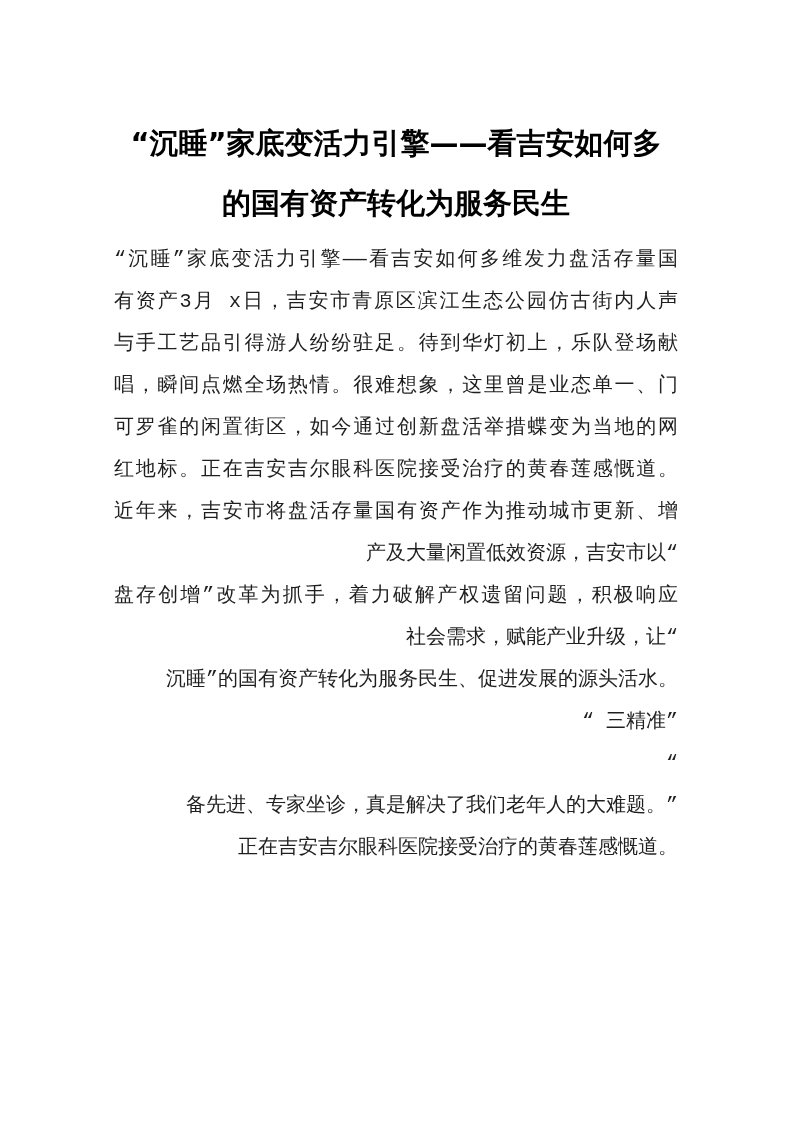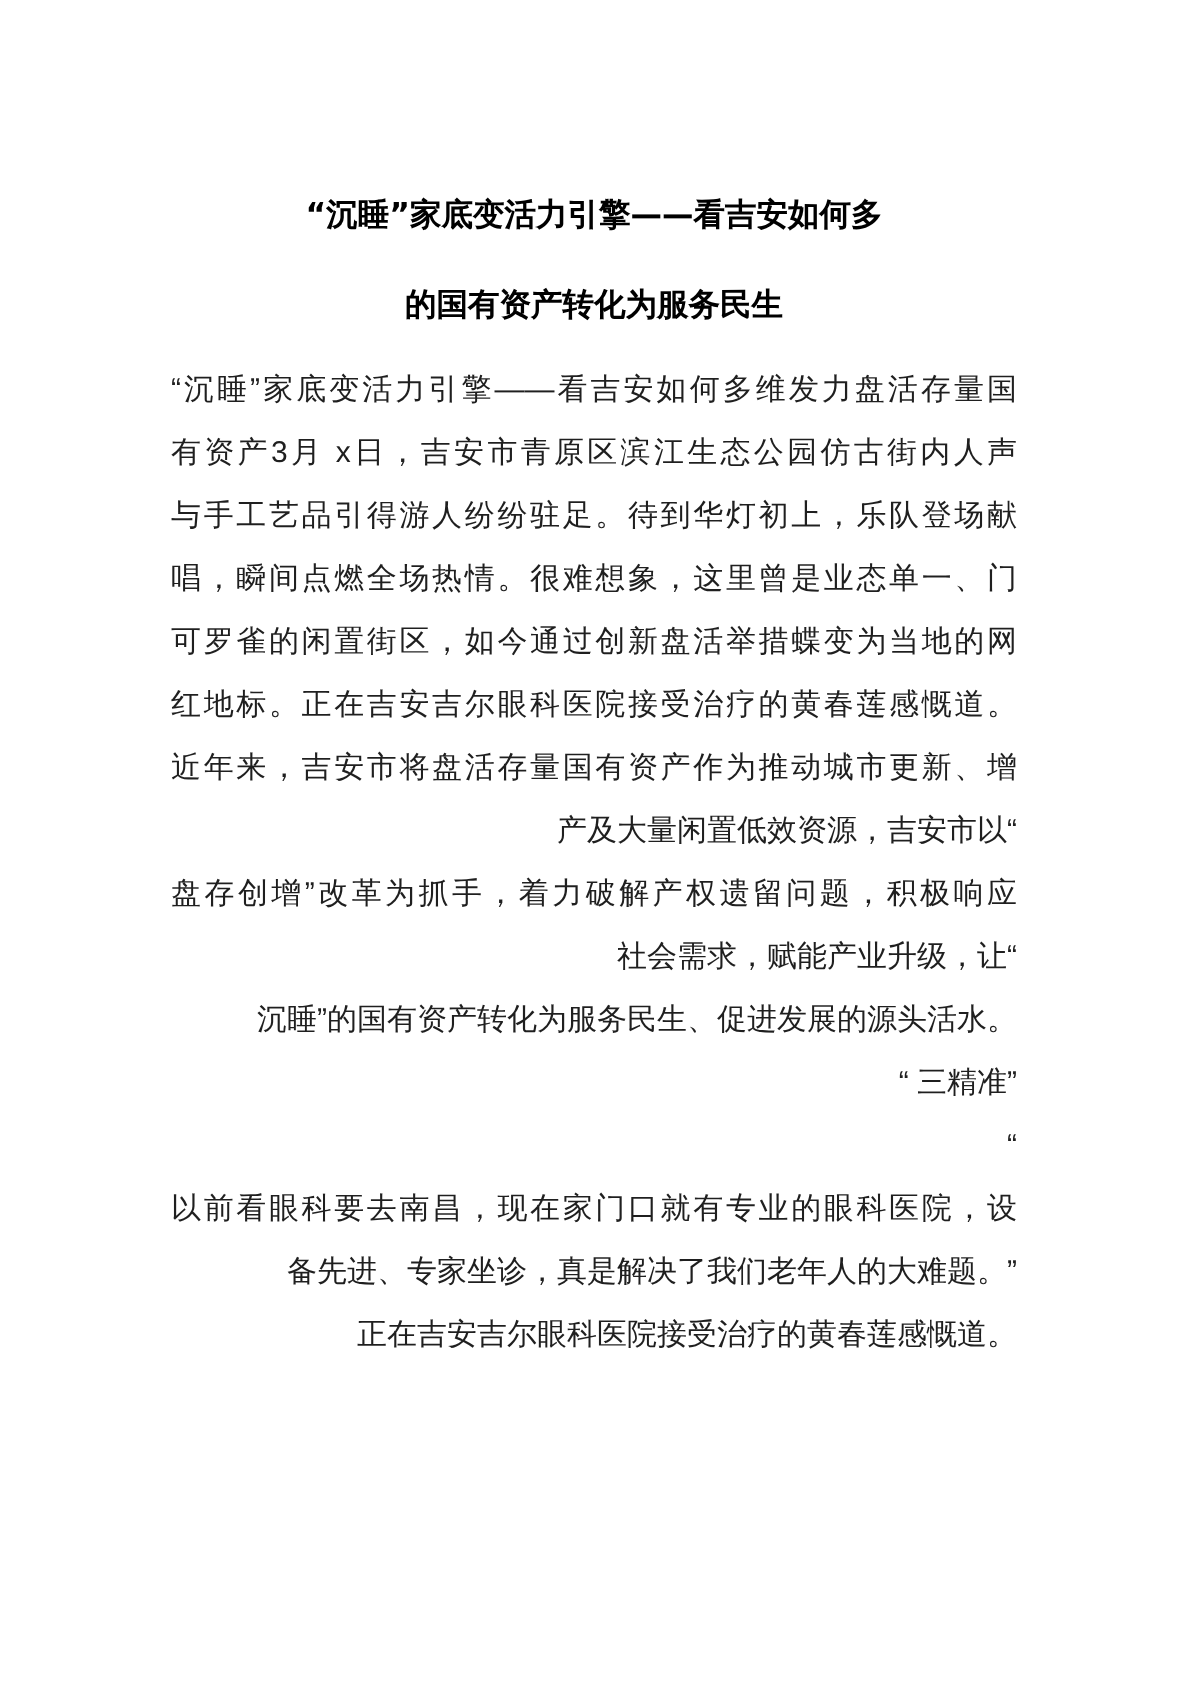--- a/index.html
+++ b/index.html
@@ -14,30 +14,30 @@
     background: #ffffff;
     overflow: hidden;
   }
   .content {
     padding: 113px 115px 0 114px; 
   }
   .doc-title {
     margin: 0 0 6px 0;
     font-family: "DejaVu Sans", sans-serif;
     font-weight: bold;
-    font-size: 21px;
+    font-size: 29px;
     line-height: 60px;
     color: #000000;
     text-align: center;
   }
   .title-line {
     white-space: nowrap;
   }
   .doc-body {
-    font-family: Liberation Sans, sans-serif;
+    font-family: Liberation Mono, monospace;
     font-size: 20px;
     line-height: 42px;
     color: #1f1f1f;
   }
   .line {
     text-align: right;
     min-height: 42px;
   }
   .line.j {
     text-align: justify;
@@ -61,18 +61,17 @@
         <div class="line j">唱，瞬间点燃全场热情。很难想象，这里曾是业态单一、门</div>
         <div class="line j">可罗雀的闲置街区，如今通过创新盘活举措蝶变为当地的网</div>
         <div class="line j">红地标。正在吉安吉尔眼科医院接受治疗的黄春莲感慨道。</div>
         <div class="line j">近年来，吉安市将盘活存量国有资产作为推动城市更新、增</div>
         <div class="line">产及大量闲置低效资源，吉安市以“</div>
         <div class="line j">盘存创增”改革为抓手，着力破解产权遗留问题，积极响应</div>
         <div class="line">社会需求，赋能产业升级，让“</div>
         <div class="line">沉睡”的国有资产转化为服务民生、促进发展的源头活水。</div>
         <div class="line">“ 三精准”</div>
         <div class="line">“</div>
-        <div class="line j">以前看眼科要去南昌，现在家门口就有专业的眼科医院，设</div>
         <div class="line">备先进、专家坐诊，真是解决了我们老年人的大难题。”</div>
         <div class="line">正在吉安吉尔眼科医院接受治疗的黄春莲感慨道。</div>
       </div>
   </div>
 </div>
 
 </body></html>

